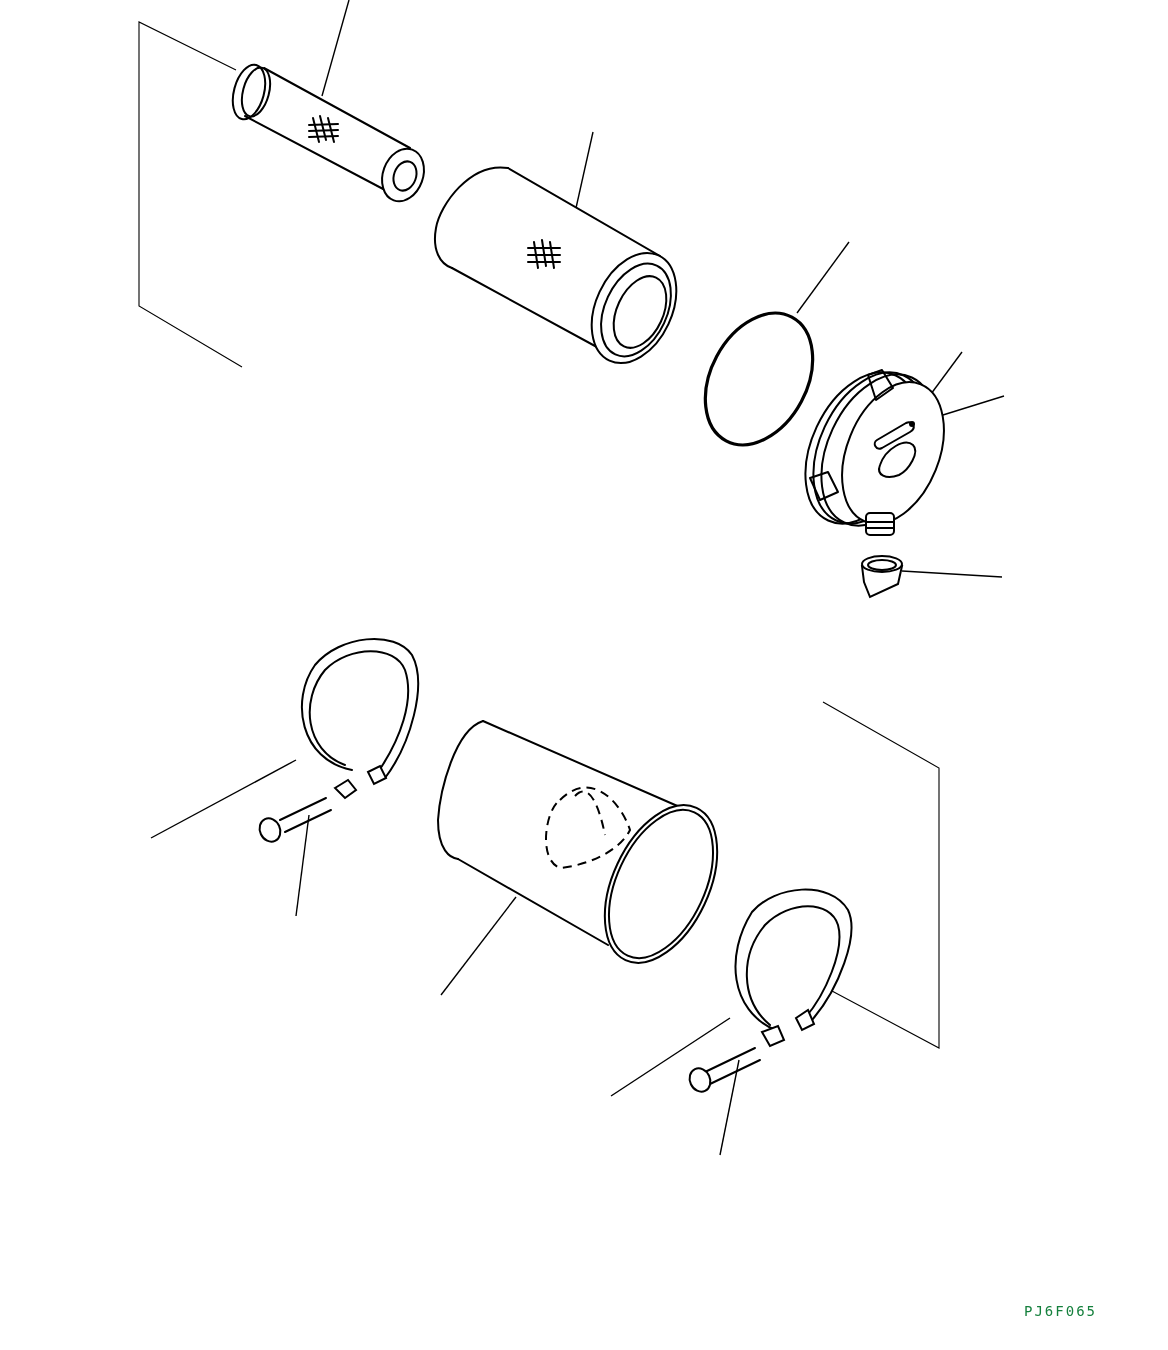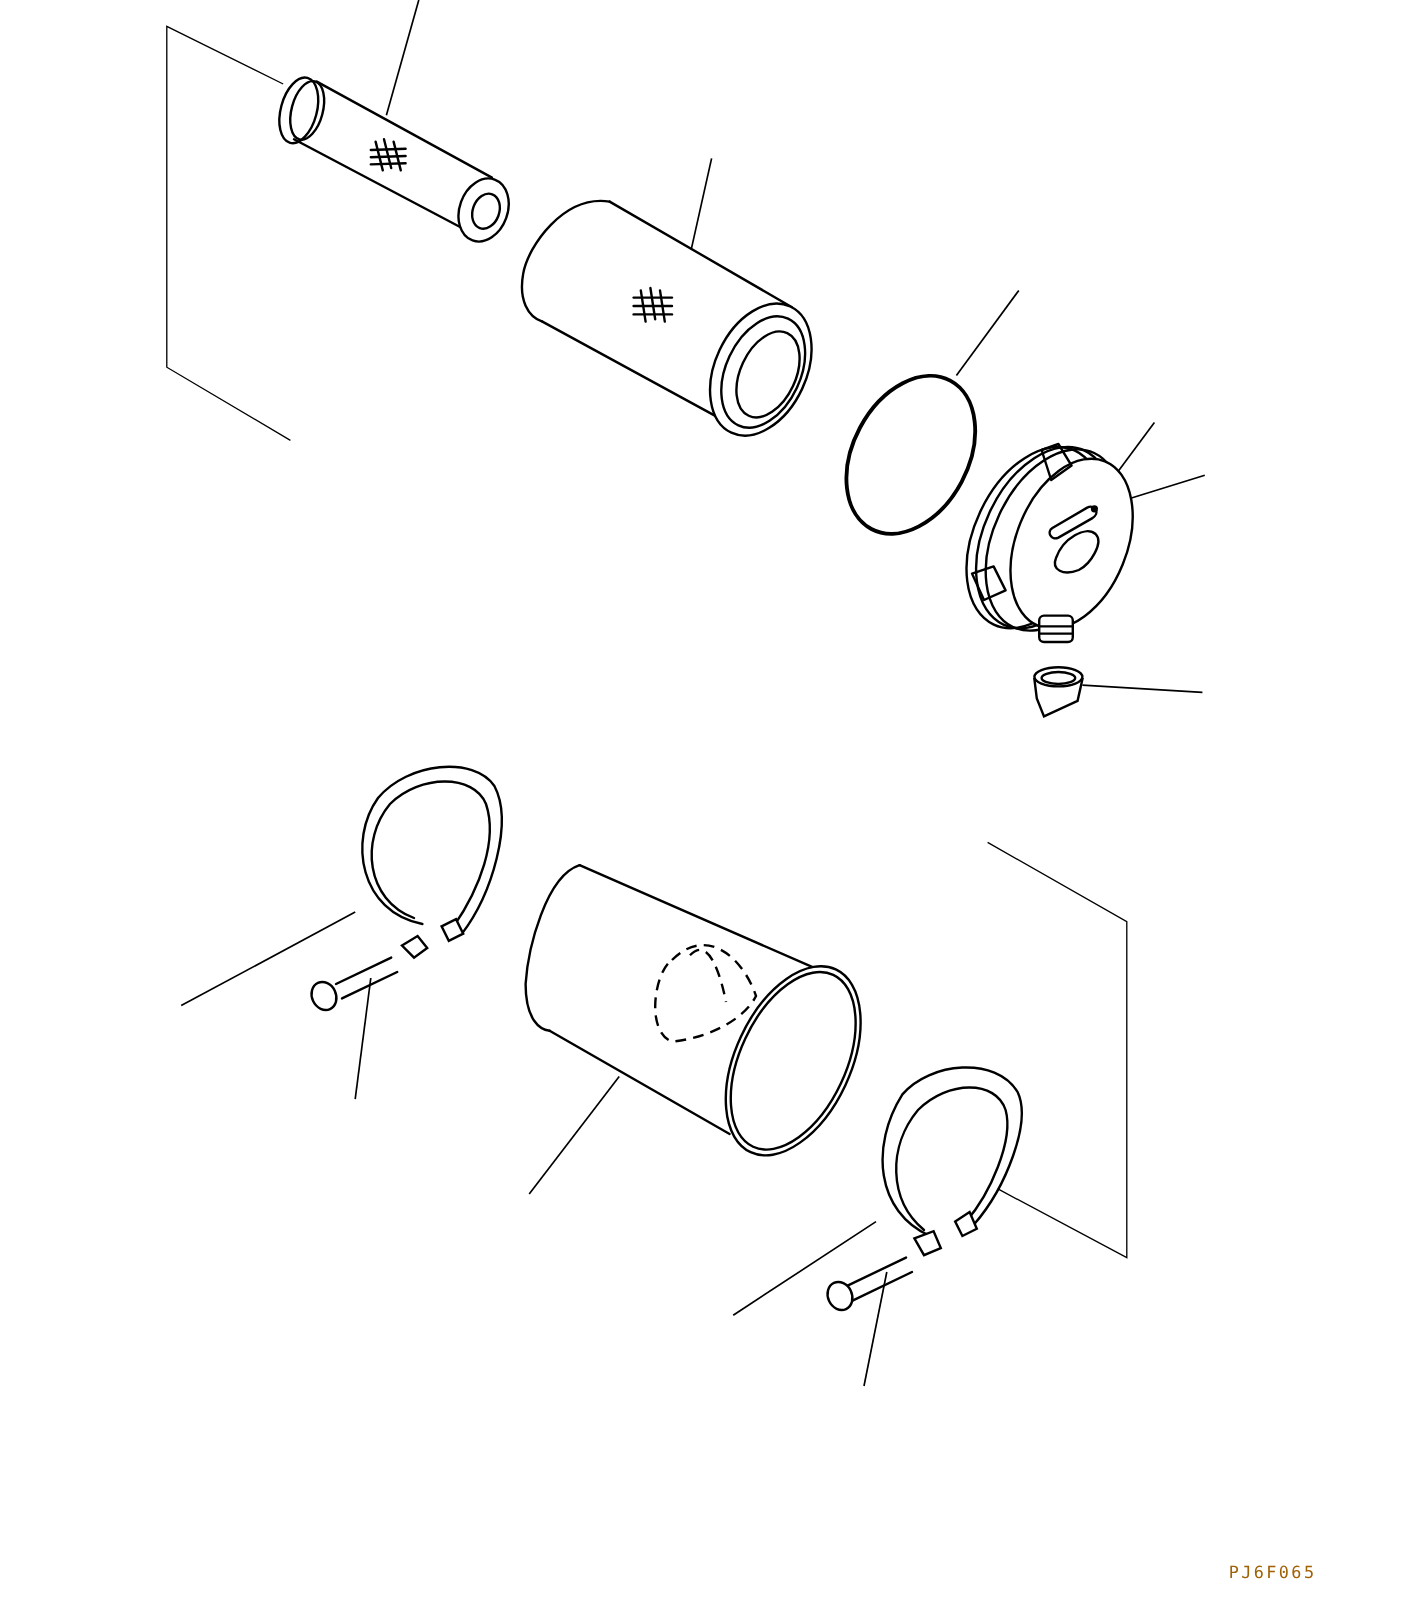--- a/index.html
+++ b/index.html
@@ -7,21 +7,21 @@
   #diagram { position: absolute; left: 0; top: 0; width: 1168px; height: 1350px; }
   .ln { fill: none; stroke: #000; stroke-width: 2; stroke-linecap: round; stroke-linejoin: round; }
   .thin { fill: none; stroke: #000; stroke-width: 1.1; }
   .bold { fill: none; stroke: #000; stroke-width: 3.2; }
   .dash { fill: none; stroke: #000; stroke-width: 2; stroke-dasharray: 9 6; }
   .fillw { fill: #fff; stroke: #000; stroke-width: 2; }
   .leader { fill: none; stroke: #000; stroke-width: 1.4; }
   .fig-id {
     position: absolute; left: 1024px; top: 1303px;
     font-family: "DejaVu Sans Mono", monospace; font-size: 14px;
-    letter-spacing: 2px; color: #a16207;
+    letter-spacing: 2px; color: #15803d;
   }
 </style>
 </head>
 <body>
 
 <svg id="diagram" viewBox="0 0 1168 1350" xmlns="http://www.w3.org/2000/svg">
 
   <g>
     <polyline class="thin" points="236,70 139,22 139,306 242,367"></polyline>
   </g>

